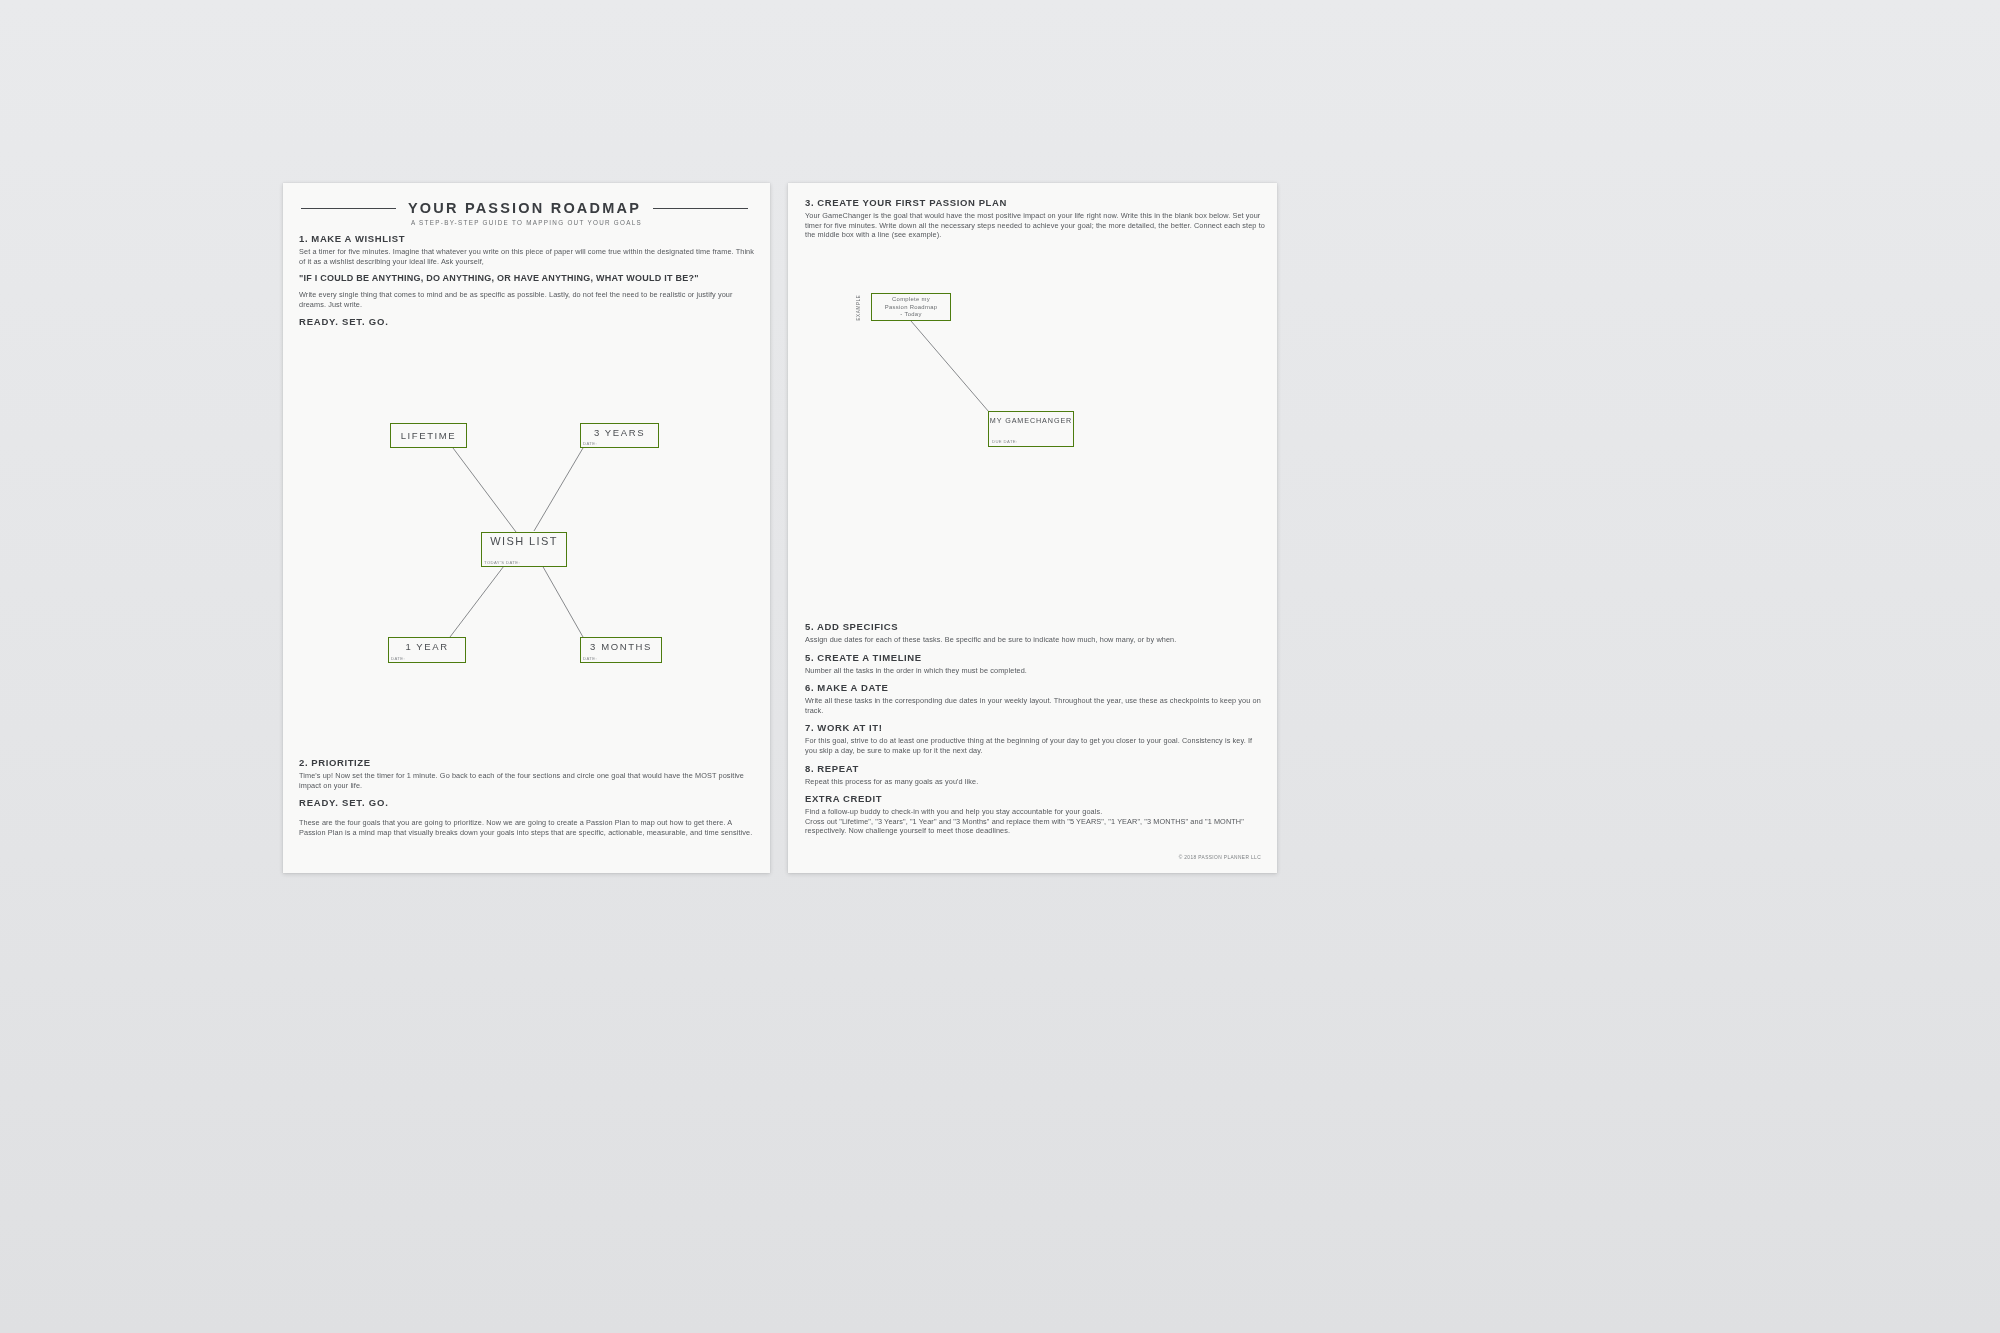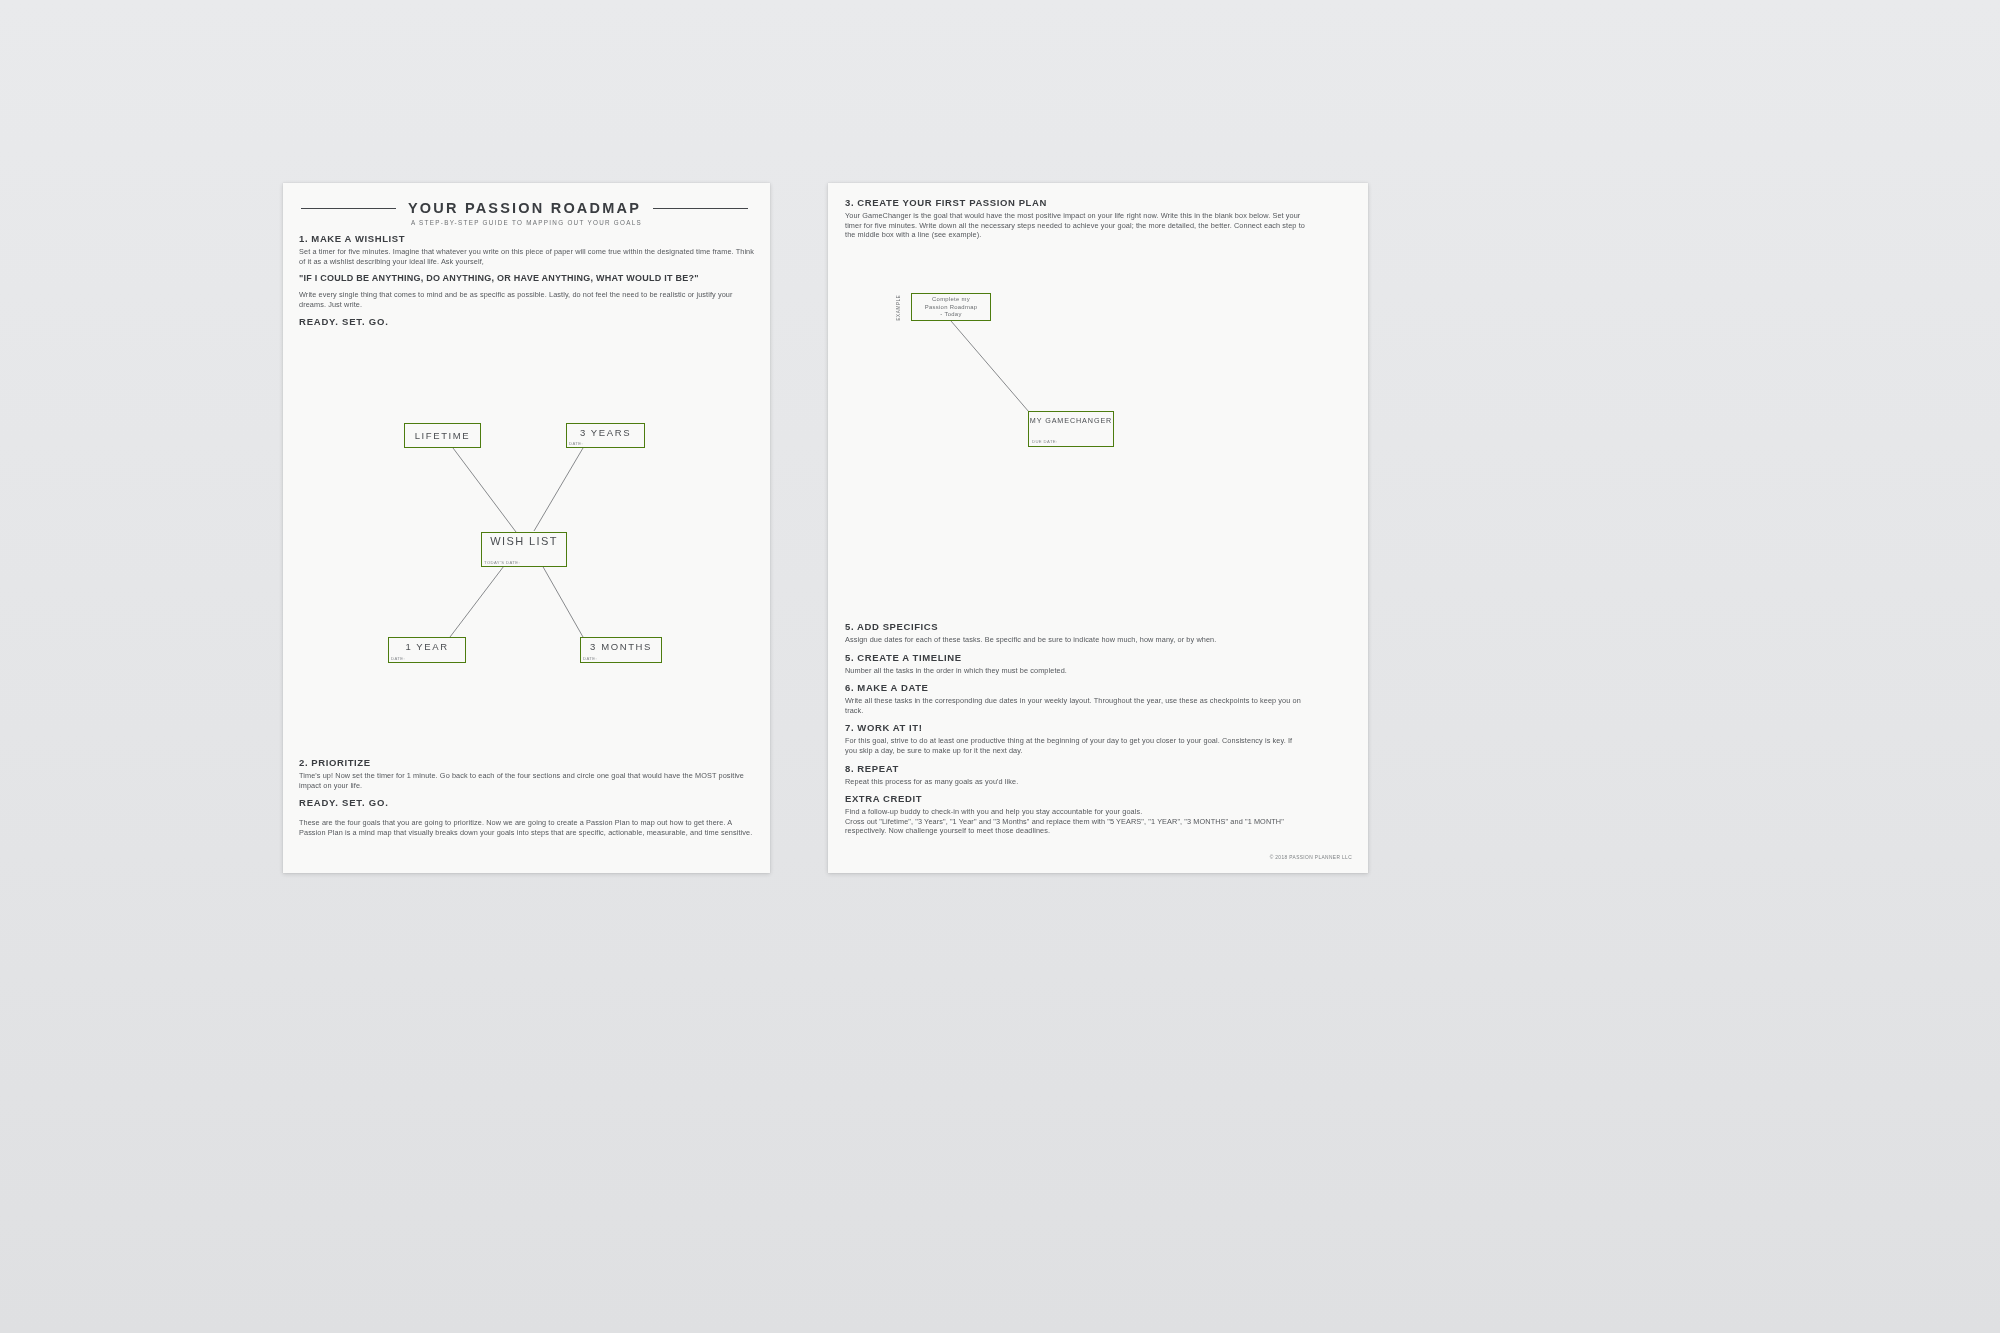--- a/index.html
+++ b/index.html
@@ -11,21 +11,21 @@
     overflow:hidden;
     position:relative;
     -webkit-font-smoothing:antialiased;
   }
   .page{
     position:absolute;top:183px;height:690px;
     background:#f9f9f8;
     box-shadow:0 1px 4px rgba(40,42,45,0.18), 0 0 1px rgba(40,42,45,0.12);
   }
   .page-left{left:283px;width:487px;}
-  .page-right{left:828px;width:540px;}
+  .page-right{left:788px;width:489px;}
 
   
   .title-row{
     position:absolute;top:17px;left:18px;right:22px;
     display:flex;align-items:center;gap:12px;
   }
   .title-rule{flex:1 1 auto;height:0;border-top:1.6px solid #43464a;}
   .doc-title{
     margin:0;font-size:14.5px;font-weight:bold;color:#3a3d41;
     letter-spacing:2.2px;white-space:nowrap;
@@ -64,22 +64,22 @@
   .dbox .main-label{
     display:block;text-align:center;
     font-size:9.5px;letter-spacing:1.6px;color:#4a4d51;margin-top:3px;
     white-space:nowrap;
   }
   .dbox .main-label.centered{margin-top:6px;}
   .dbox .date-label{
     position:absolute;left:2px;bottom:1px;
     font-size:4.2px;letter-spacing:0.4px;color:#85888b;
   }
-  .box-lifetime{left:121px;top:240px;width:77px;height:25px;}
-  .box-3years{left:283px;top:240px;width:79px;height:25px;}
+  .box-lifetime{left:107px;top:240px;width:77px;height:25px;}
+  .box-3years{left:297px;top:240px;width:79px;height:25px;}
   .box-wishlist{left:198px;top:349px;width:86px;height:35px;}
   .box-wishlist .main-label{font-size:11px;letter-spacing:1.4px;margin-top:2px;}
   .box-1year{left:105px;top:454px;width:78px;height:26px;}
   .box-3months{left:297px;top:454px;width:82px;height:26px;}
 
   .example-label{
     position:absolute;left:57px;top:122px;
     transform:rotate(-90deg);transform-origin:center;
     font-size:4.5px;letter-spacing:0.7px;color:#6d7073;
   }

